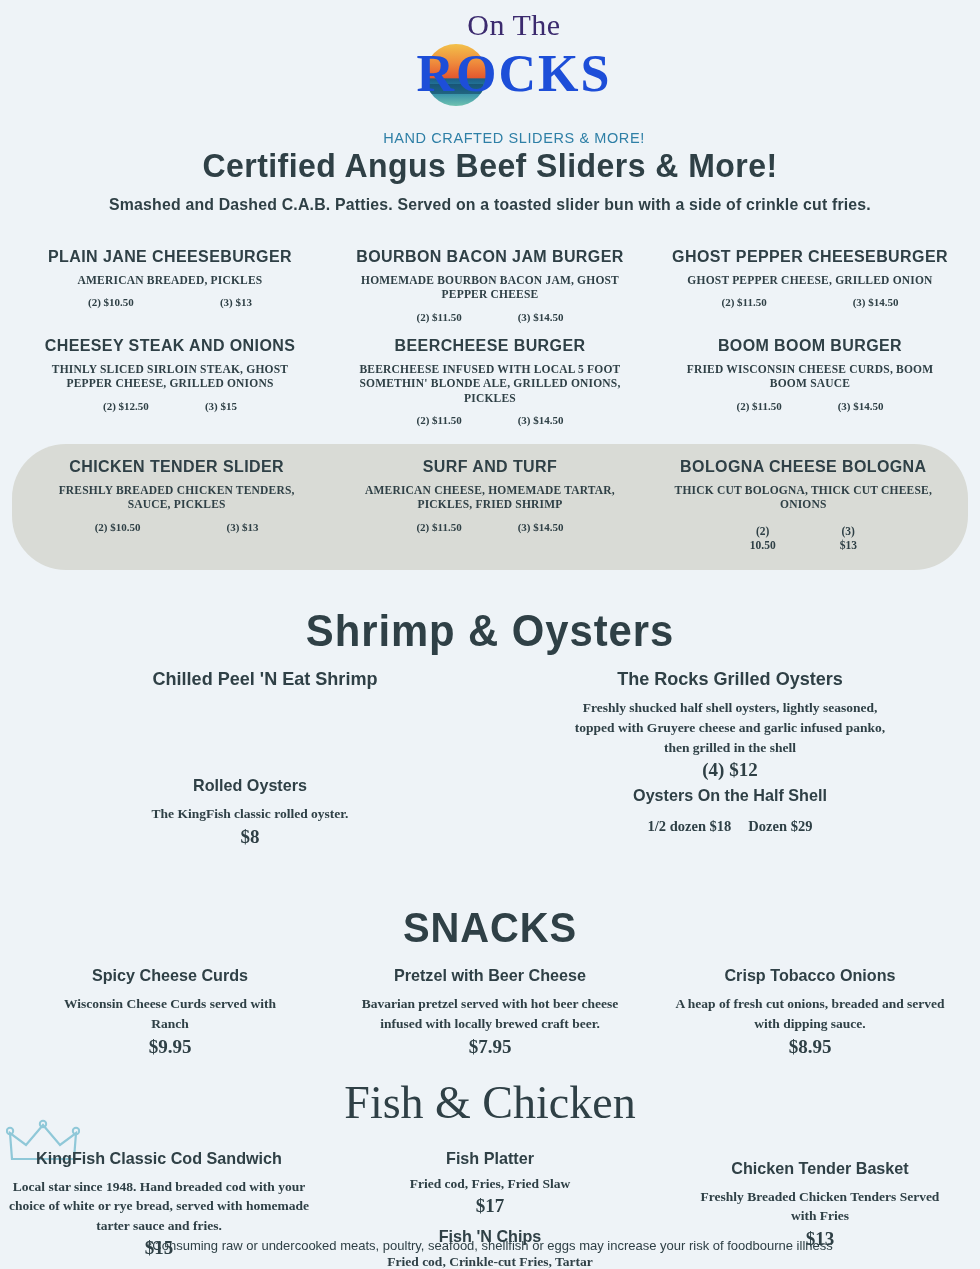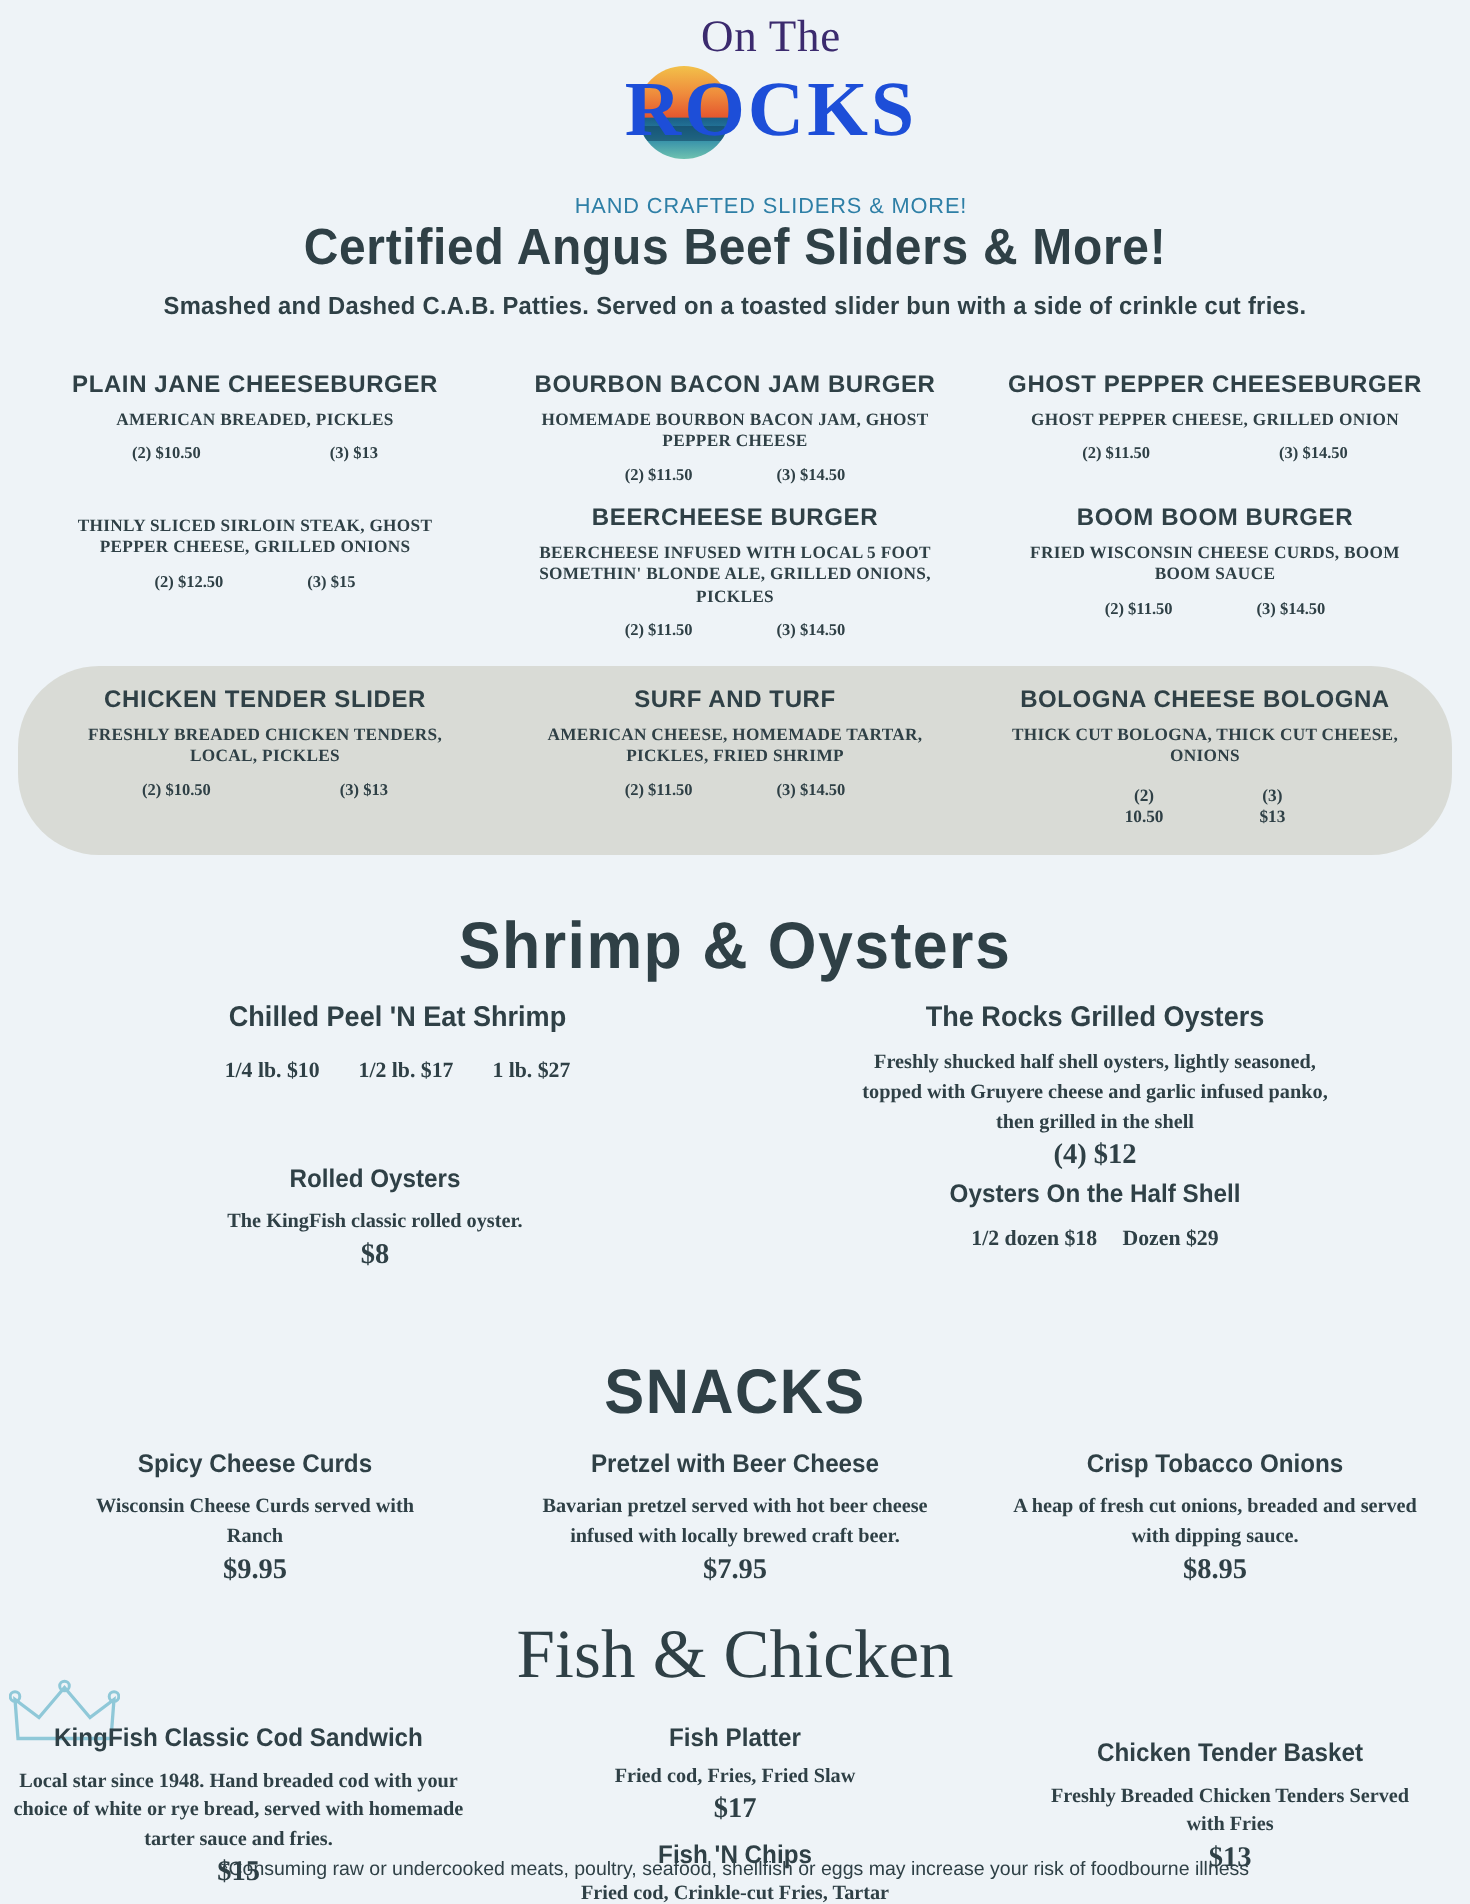--- a/index.html
+++ b/index.html
@@ -296,20 +296,21 @@
       <div class="b-desc">GHOST PEPPER CHEESE, GRILLED ONION</div>
       <div class="b-prices wide">
         <span>(2) $11.50</span>
         <span>(3) $14.50</span>
       </div>
     </div>
   </div>
 
   <div class="burger-row">
     <div class="burger-cell">
+      <div class="b-name">CHEESEY STEAK AND ONIONS</div>
       <div class="b-desc">THINLY SLICED SIRLOIN STEAK, GHOST PEPPER CHEESE, GRILLED ONIONS</div>
       <div class="b-prices">
         <span>(2) $12.50</span>
         <span>(3) $15</span>
       </div>
     </div>
     <div class="burger-cell">
       <div class="b-name">BEERCHEESE BURGER</div>
       <div class="b-desc">BEERCHEESE INFUSED WITH LOCAL 5 FOOT SOMETHIN' BLONDE ALE, GRILLED ONIONS,  PICKLES</div>
       <div class="b-prices">
@@ -324,21 +325,21 @@
         <span>(2) $11.50</span>
         <span>(3) $14.50</span>
       </div>
     </div>
   </div>
 
   <div class="shaded-band">
     <div class="burger-row">
       <div class="burger-cell">
         <div class="b-name">CHICKEN TENDER SLIDER</div>
-        <div class="b-desc">FRESHLY BREADED CHICKEN TENDERS, LOCAL, PICKLES</div>
+        <div class="b-desc">FRESHLY BREADED CHICKEN TENDERS, SAUCE, PICKLES</div>
         <div class="b-prices wide">
           <span>(2) $10.50</span>
           <span>(3) $13</span>
         </div>
       </div>
       <div class="burger-cell">
         <div class="b-name">SURF AND TURF</div>
         <div class="b-desc">AMERICAN CHEESE, HOMEMADE TARTAR,  PICKLES, FRIED SHRIMP</div>
         <div class="b-prices">
           <span>(2) $11.50</span>
@@ -361,25 +362,20 @@
       </div>
     </div>
   </div>
 </div>
 
 <h2 class="sec-title sec-shrimp">Shrimp &amp; Oysters</h2>
 
 <div class="so-wrap">
   <div class="so-left-1">
     <div class="item-title">Chilled Peel 'N Eat Shrimp</div>
-    <div class="price-row">
-      <span>1/4 lb. $10</span>
-      <span>1/2 lb. $17</span>
-      <span>1 lb. $27</span>
-    </div>
   </div>
 
   <div class="so-right-1">
     <div class="item-title">The Rocks Grilled Oysters</div>
     <div class="item-desc" style="max-width:330px;">Freshly shucked half shell oysters, lightly seasoned, topped with Gruyere cheese and garlic infused panko, then grilled in the shell</div>
     <div class="item-price">(4) $12</div>
   </div>
 
   <div class="so-left-2">
     <div class="item-title sm">Rolled Oysters</div>

